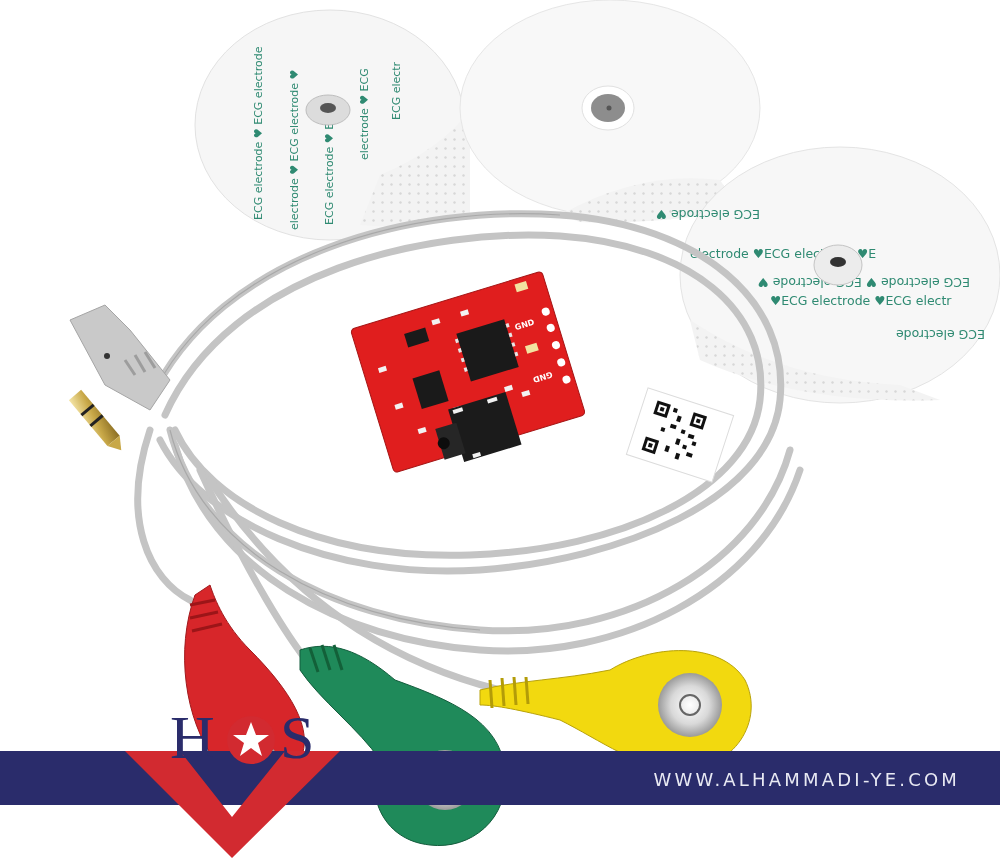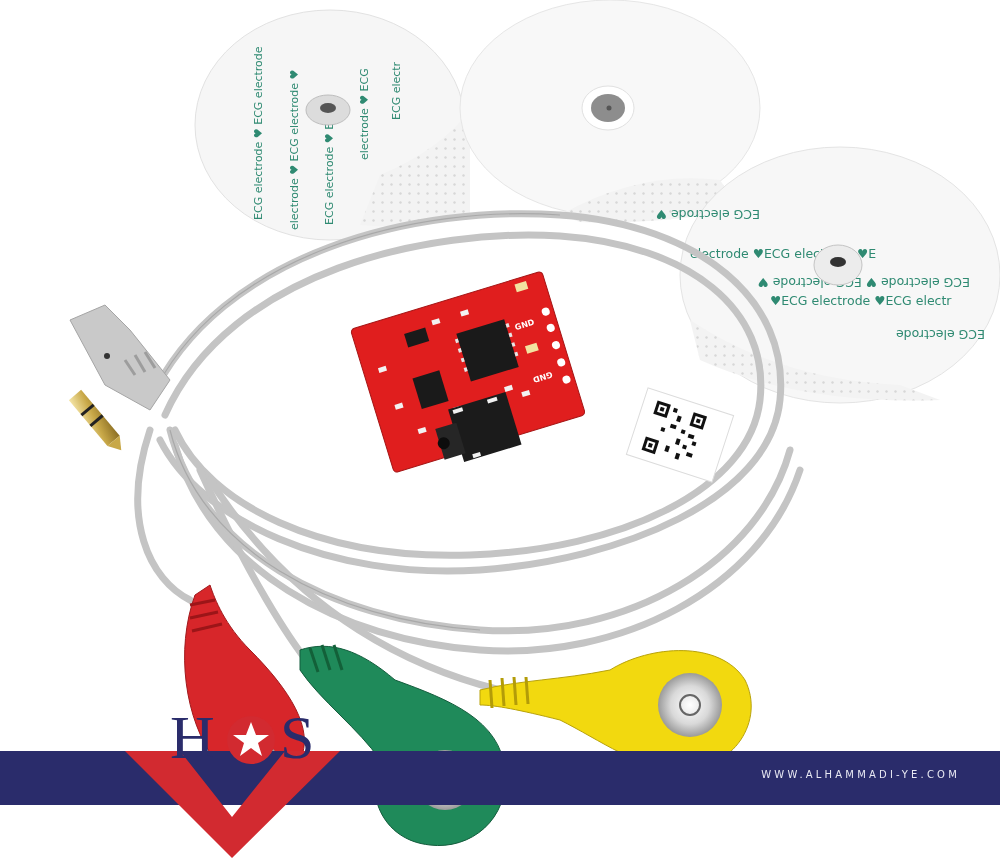--- a/index.html
+++ b/index.html
@@ -1,19 +1,19 @@
 <!DOCTYPE html>
 <html><head>
 <meta charset="utf-8">
 <style>
   html,body{margin:0;padding:0;background:#ffffff;}
   body{width:1000px;height:858px;overflow:hidden;position:relative;font-family:"Liberation Sans",sans-serif;}
   .scene{position:absolute;left:0;top:0;width:1000px;height:858px;}
   .banner{position:absolute;left:0;top:751px;width:1000px;height:54px;background:#2a2c6b;}
-  .site{position:absolute;right:40px;top:769px;color:#e8e9f3;font-family:"DejaVu Sans",sans-serif;font-size:10px;letter-spacing:3.2px;}
+  .site{position:absolute;right:40px;top:769px;color:#e8e9f3;font-family:"DejaVu Sans",sans-serif;font-size:18px;letter-spacing:3.2px;}
   .logo-text{position:absolute;left:170px;top:706px;font-family:"Liberation Serif",serif;font-size:62px;color:#2a2c6b;letter-spacing:2px;line-height:1;}
   .logo-text .h{position:absolute;left:0;top:0;}
   .logo-text .s{position:absolute;left:110px;top:0;}
 </style>
 </head>
 <body>
 
 <div class="scene">
 <svg width="1000" height="858" viewBox="0 0 1000 858" xmlns="http://www.w3.org/2000/svg">
   <defs>

